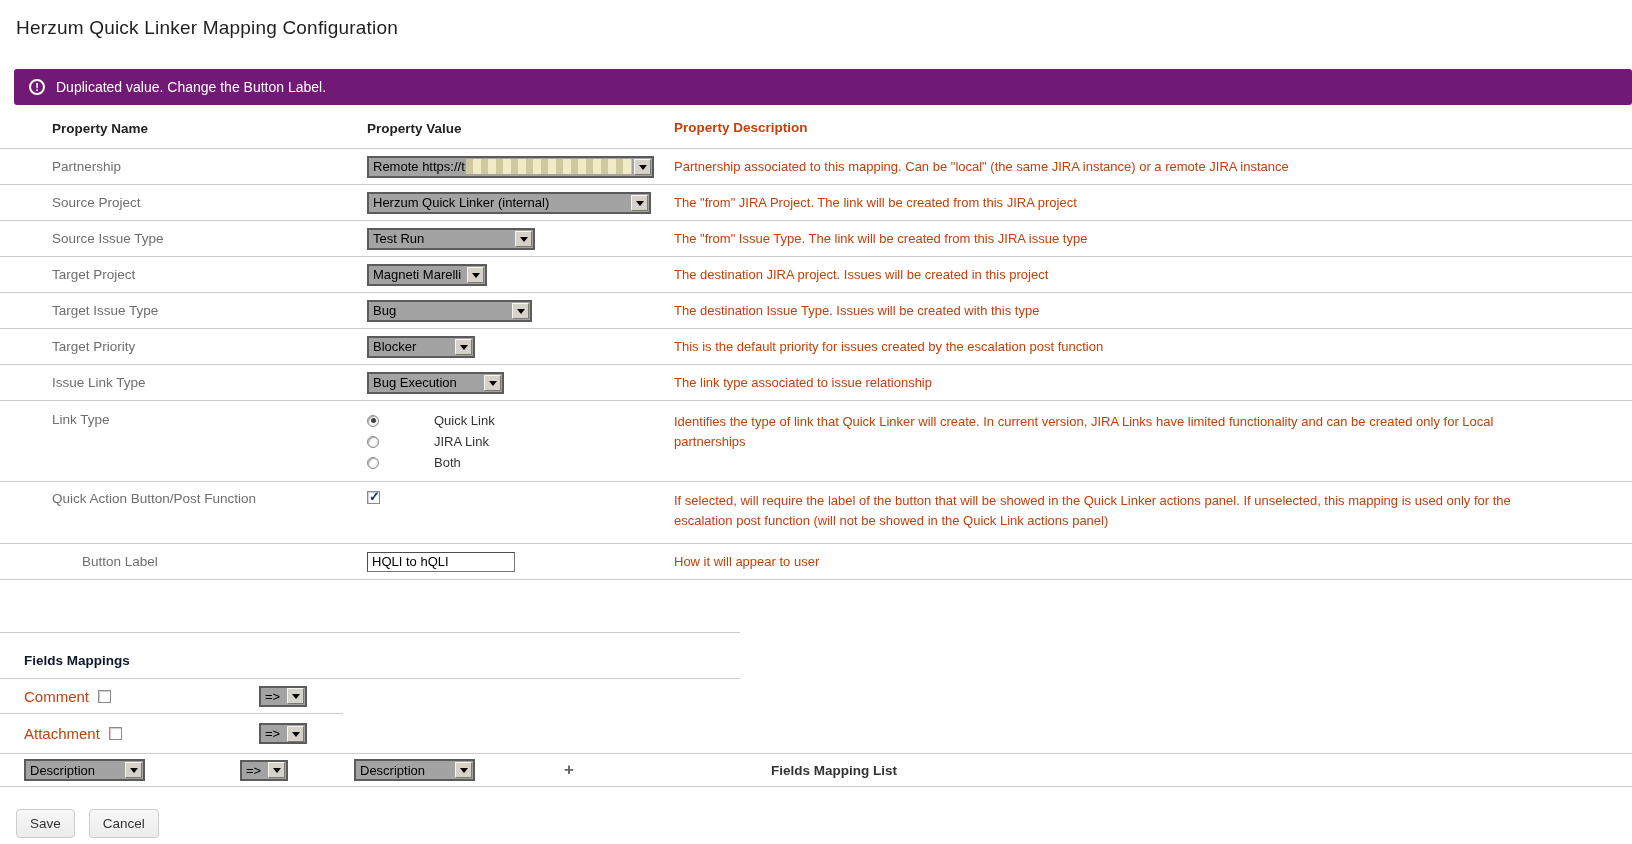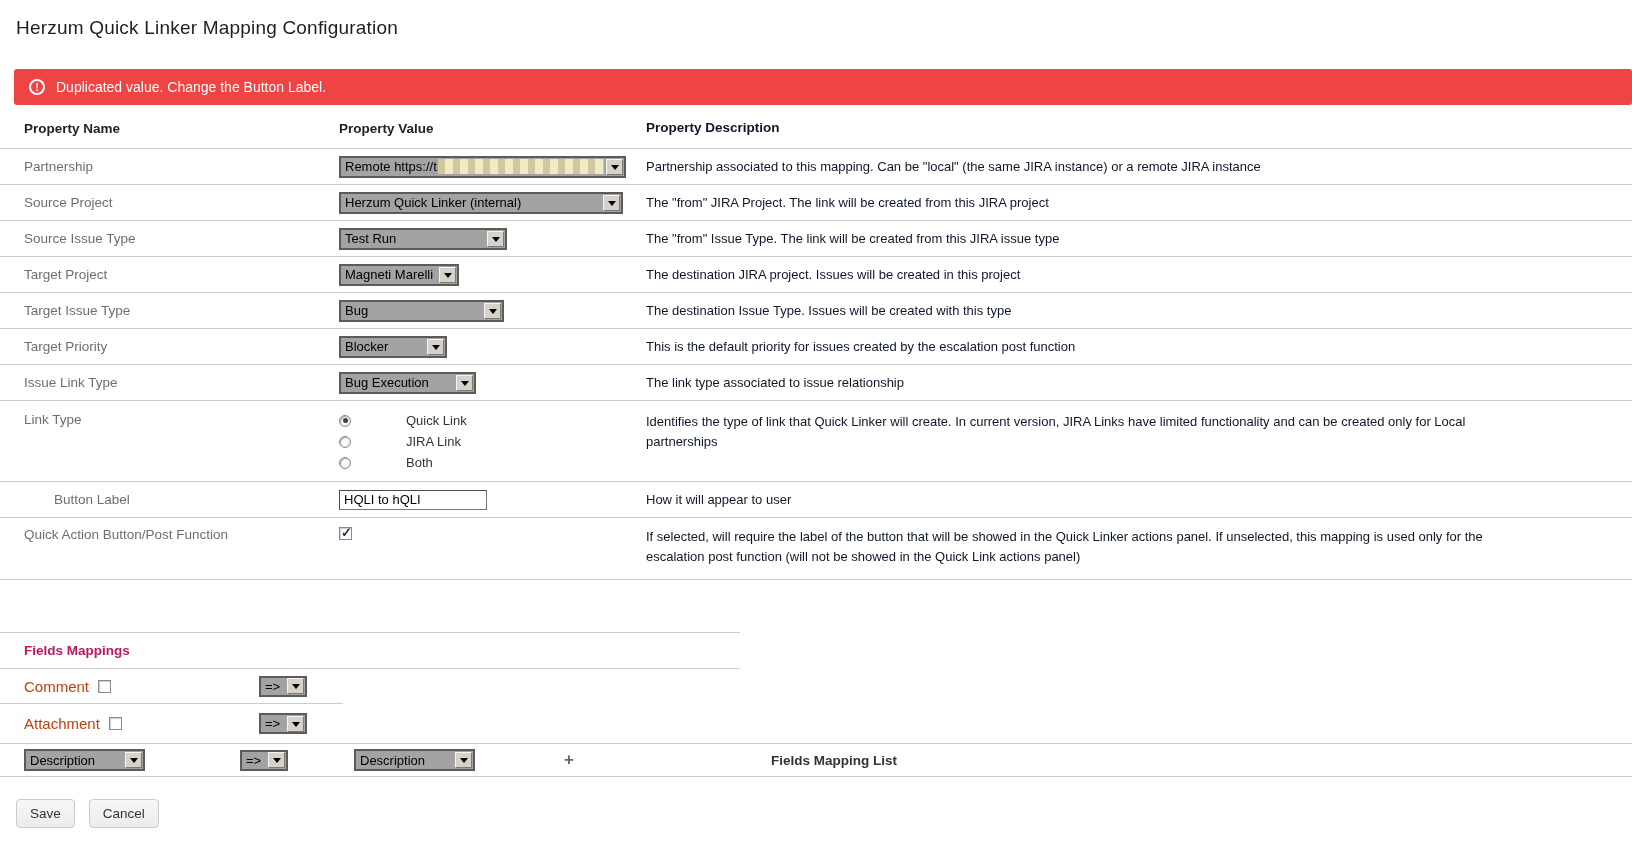--- a/index.html
+++ b/index.html
@@ -9,40 +9,40 @@
     font-size:13px; color:#333;
     width:1632px; min-height:844px;
   }
   .page-title {
     font-size:19px; font-weight:400; color:#1f1f1f;
     margin:17px 0 0 16px; letter-spacing:.2px;
   }
   
   .banner {
     margin:30px 0 0 14px; height:36px;
-    background:#ef4444; color:#fff;
+    background:#701a75; color:#fff;
     display:flex; align-items:center;
     border-radius:3px; padding-left:15px; font-size:14px;
   }
   .banner-icon {
     width:16px; height:16px; border:2px solid #fff; border-radius:50%;
     display:inline-flex; align-items:center; justify-content:center;
     font-size:11px; font-weight:bold; margin-right:11px; flex:none;
   }
   .banner-icon::before { content:"!"; }
   
   .tbl { width:100%; margin-top:2px; }
   .thead {
     display:flex; align-items:center;
     padding:11px 0 10px; border-bottom:1px solid #ccc;
     font-weight:bold; color:#222; font-size:13.5px;
   }
-  .col-name { width:339px; padding-left:24px; flex:none; }
+  .col-name { width:339px; padding-left:24px; flex:none;margin-left:28px; }
   .col-value{ width:307px; flex:none; }
-  .col-desc { width:876px; flex:none; line-height:1.5; color:#0f172a; }
+  .col-desc { width:876px; flex:none; line-height:1.5; color:#c2410c; }
   .prow {
     display:flex; align-items:center;
     border-bottom:1px solid #ccc; min-height:36px;
   }
   .prow .col-name { color:#6e6e6e; font-size:13.5px; }
   .prow-tall { align-items:flex-start; padding:11px 0 10px; }
   .prow-qa  { align-items:flex-start; padding:9px 0 13px; }
   .indent { padding-left:54px !important; }
   
   .sel {
@@ -95,21 +95,21 @@
     display:inline-block; position:relative;
   }
   .cb.checked::after {
     content:"\2713"; position:absolute; top:-3px; left:1px;
     font-size:13px; font-weight:bold; color:#16335c;
   }
   
   .fm-wrap { margin-top:52px; }
   .fm-header {
     width:740px; border-top:1px solid #ccc; border-bottom:1px solid #ccc;
-    padding:10px 0 10px 24px; font-weight:bold; color:#be185d; font-size:13.5px;
+    padding:20px 0 10px 24px; font-weight:bold; color:#0f172a; font-size:13.5px;
   }
   .fm-row1 {
     width:343px; height:35px; border-bottom:1px solid #ccc;
     display:flex; align-items:center;
   }
   .fm-row2 { width:343px; height:39px; display:flex; align-items:center; }
   .fm-label-cell {
     width:259px; padding-left:24px; display:flex; align-items:center; gap:9px;
     color:#c2410c; font-size:15px;
   }
@@ -245,34 +245,34 @@
         </div>
         <div class="radio-line">
           <span class="radio"></span>
           <span class="radio-label">Both</span>
         </div>
       </div>
     </div>
     <div class="col-desc">Identifies the type of link that Quick Linker will create. In current version, JIRA Links have limited functionality and can be created only for Local partnerships</div>
   </div>
 
-  <div class="prow">
-    <div class="col-name indent">Button Label</div>
-    <div class="col-value">
-      <input class="text-input" type="text" value="HQLI to hQLI" style="">
-    </div>
-    <div class="col-desc">How it will appear to user</div>
-  </div>
-
   <div class="prow prow-qa">
     <div class="col-name">Quick Action Button/Post Function</div>
     <div class="col-value">
       <span class="cb checked"></span>
     </div>
     <div class="col-desc">If selected, will require the label of the button that will be showed in the Quick Linker actions panel. If unselected, this mapping is used only for the escalation post function (will not be showed in the Quick Link actions panel)</div>
+  </div>
+
+  <div class="prow">
+    <div class="col-name indent">Button Label</div>
+    <div class="col-value">
+      <input class="text-input" type="text" value="HQLI to hQLI" style="">
+    </div>
+    <div class="col-desc">How it will appear to user</div>
   </div>
 </div>
 
 <div class="fm-wrap">
   <div class="fm-header">Fields Mappings</div>
 
   <div class="fm-row1">
     <div class="fm-label-cell">
       <span>Comment</span>
       <span class="cb"></span>

